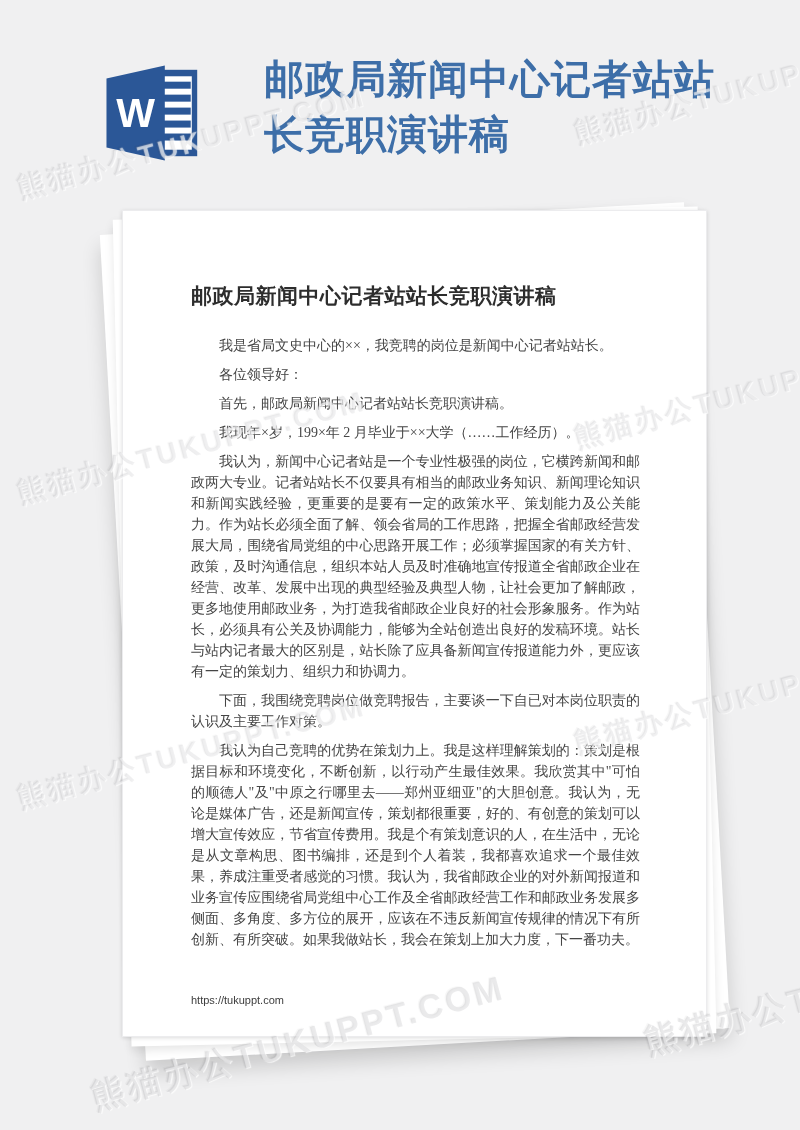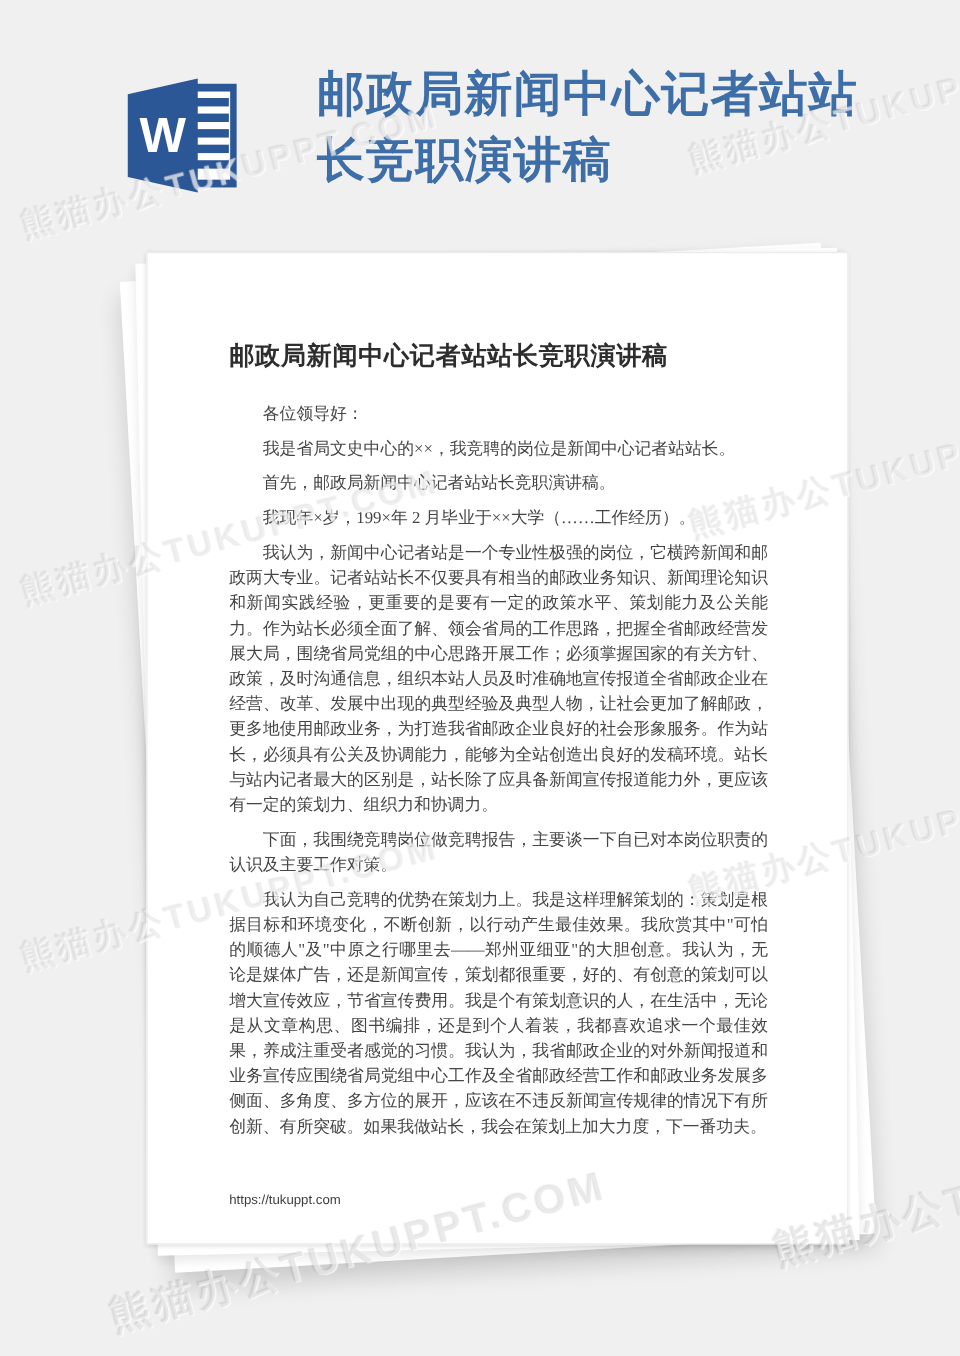--- a/index.html
+++ b/index.html
@@ -111,22 +111,22 @@
     <h1 class="header-title">邮政局新闻中心记者站站长竞职演讲稿</h1>
   </div>
 
   <div class="sheet sheet-back-1"></div>
   <div class="sheet sheet-back-2"></div>
 
   <div class="sheet page-main">
     <h2 class="doc-title">邮政局新闻中心记者站站长竞职演讲稿</h2>
     <div class="doc-body">
 
-    <p class="doc-p">各位领导好：</p>
-        <p class="doc-p">我是省局文史中心的××，我竞聘的岗位是新闻中心记者站站长。</p>
+    <p class="doc-p">我是省局文史中心的××，我竞聘的岗位是新闻中心记者站站长。</p>
+        <p class="doc-p">各位领导好：</p>
         <p class="doc-p">首先，邮政局新闻中心记者站站长竞职演讲稿。</p>
         <p class="doc-p">我现年×岁，199×年 2 月毕业于××大学（……工作经历）。</p>
         <p class="doc-p">我认为，新闻中心记者站是一个专业性极强的岗位，它横跨新闻和邮政两大专业。记者站站长不仅要具有相当的邮政业务知识、新闻理论知识和新闻实践经验，更重要的是要有一定的政策水平、策划能力及公关能力。作为站长必须全面了解、领会省局的工作思路，把握全省邮政经营发展大局，围绕省局党组的中心思路开展工作；必须掌握国家的有关方针、政策，及时沟通信息，组织本站人员及时准确地宣传报道全省邮政企业在经营、改革、发展中出现的典型经验及典型人物，让社会更加了解邮政，更多地使用邮政业务，为打造我省邮政企业良好的社会形象服务。作为站长，必须具有公关及协调能力，能够为全站创造出良好的发稿环境。站长与站内记者最大的区别是，站长除了应具备新闻宣传报道能力外，更应该有一定的策划力、组织力和协调力。</p>
         <p class="doc-p">下面，我围绕竞聘岗位做竞聘报告，主要谈一下自已对本岗位职责的认识及主要工作对策。</p>
         <p class="doc-p">我认为自己竞聘的优势在策划力上。我是这样理解策划的：策划是根据目标和环境变化，不断创新，以行动产生最佳效果。我欣赏其中"可怕的顺德人"及"中原之行哪里去——郑州亚细亚"的大胆创意。我认为，无论是媒体广告，还是新闻宣传，策划都很重要，好的、有创意的策划可以增大宣传效应，节省宣传费用。我是个有策划意识的人，在生活中，无论是从文章构思、图书编排，还是到个人着装，我都喜欢追求一个最佳效果，养成注重受者感觉的习惯。我认为，我省邮政企业的对外新闻报道和业务宣传应围绕省局党组中心工作及全省邮政经营工作和邮政业务发展多侧面、多角度、多方位的展开，应该在不违反新闻宣传规律的情况下有所创新、有所突破。如果我做站长，我会在策划上加大力度，下一番功夫。</p>
       </div>
     <div class="footer-url">https://tukuppt.com</div>
   </div>
 
   <span class="wm wm-a">熊猫办公TUKUPPT.COM</span>

